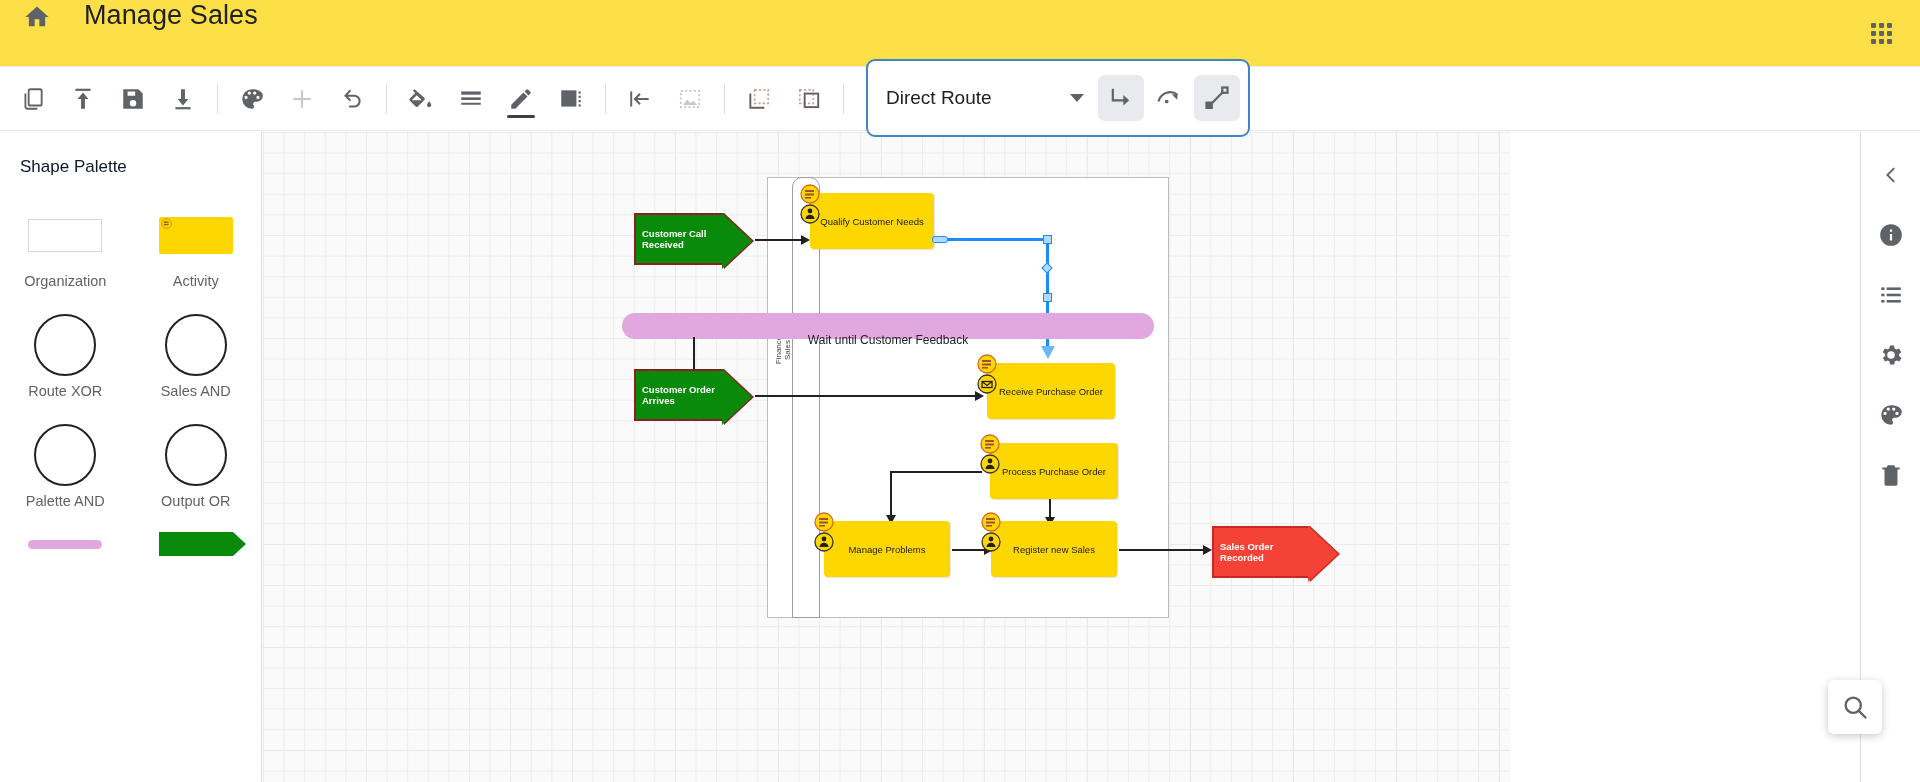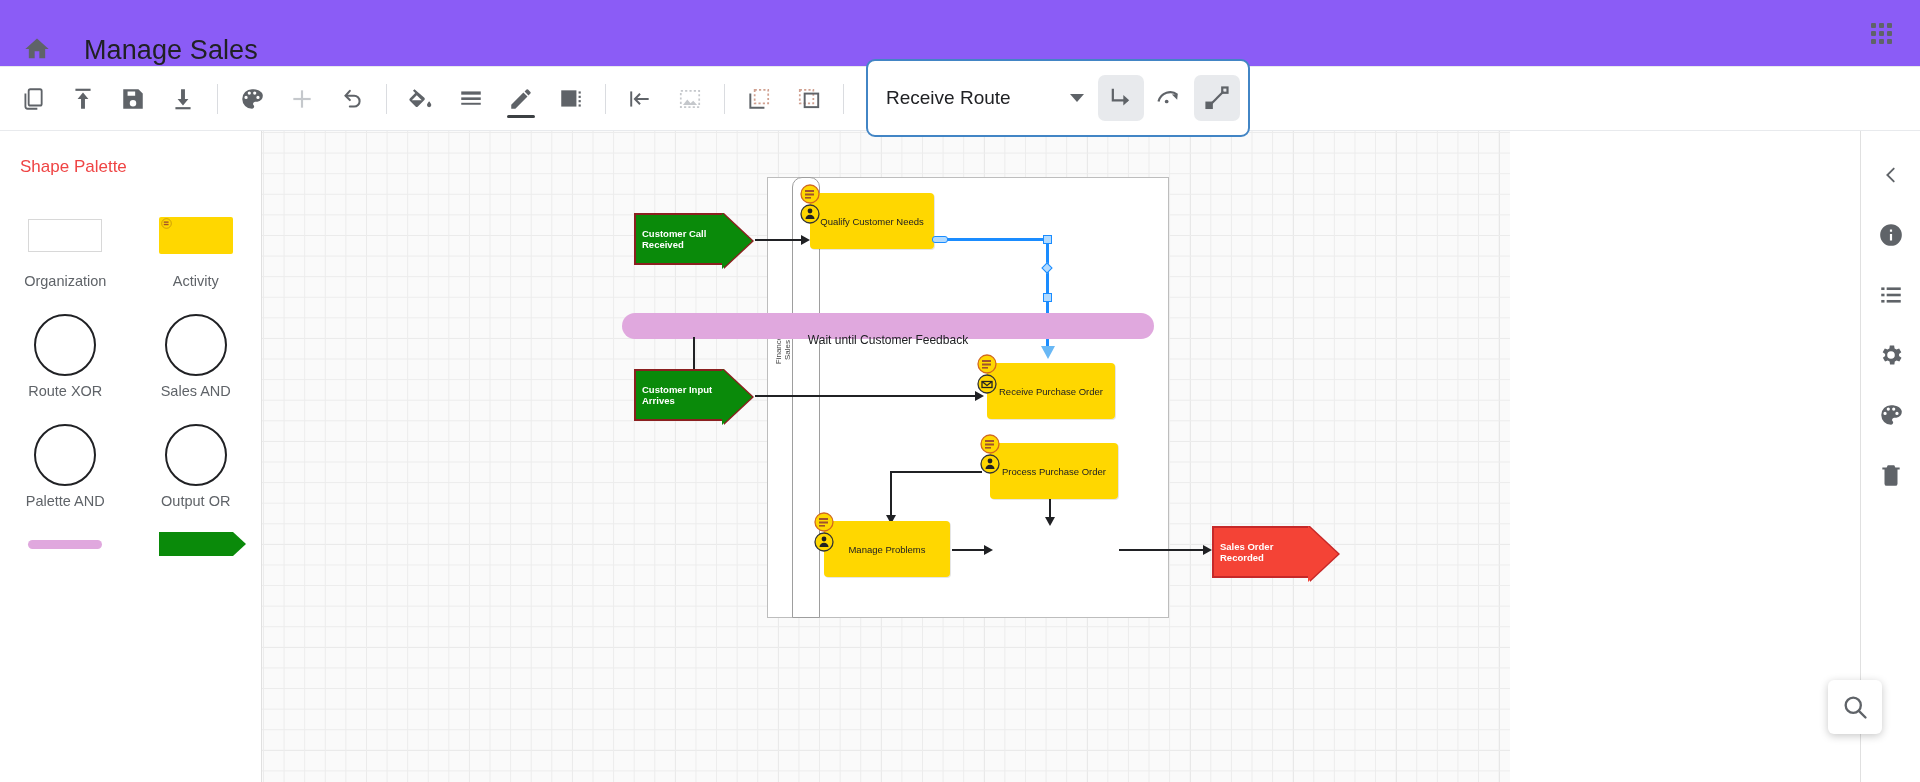--- a/index.html
+++ b/index.html
@@ -1,21 +1,21 @@
 <!DOCTYPE html>
 <html><head>
 <meta charset="utf-8">
 <style>
   * { box-sizing: border-box; margin:0; padding:0; }
   html,body { width:1920px; height:782px; overflow:hidden;
     font-family:"Liberation Sans", sans-serif; background:#fff; color:#3c4043; }
 
   
   .header { position:absolute; left:0; top:0; width:1920px; height:66px;
-    background:#8b5cf6; display:flex; align-items:flex-end; }
+    background:#fde047; display:flex; align-items:flex-start; }
   .home-btn { width:34px; height:34px; margin-left:20px; display:flex;
     align-items:center; justify-content:center; cursor:pointer; }
   .page-title { margin-left:30px; font-size:27px; font-weight:400; color:#202124;
     letter-spacing:.1px; }
   .apps-btn { position:absolute; right:22px; top:16px; width:34px; height:34px;
     display:flex; align-items:center; justify-content:center; cursor:pointer; }
   .apps-grid { display:grid; grid-template-columns:repeat(3,5px);
     grid-template-rows:repeat(3,5px); gap:3px; }
   .apps-grid i { width:5px; height:5px; background:#5f6368; border-radius:1px; display:block;}
 
@@ -38,21 +38,21 @@
   .route-select-label { font-size:19px; color:#202124; }
   .caret { width:0;height:0;border-left:7px solid transparent;border-right:7px solid transparent;
     border-top:8px solid #5f6368; margin-left:auto; margin-right:14px; }
   .route-btn { width:46px; height:46px; border-radius:7px; display:flex;
     align-items:center; justify-content:center; cursor:pointer; margin-right:2px; }
   .route-btn.sel { background:#e8eaed; }
 
   
   .palette { position:absolute; left:0; top:131px; width:262px; height:651px;
     background:#fff; border-right:1px solid #e0e0e0; }
-  .palette-title { margin:26px 0 0 20px; font-size:17px; color:#ef4444; }
+  .palette-title { margin:26px 0 0 20px; font-size:17px; color:#0f172a; }
   .pal-grid { margin-top:22px; display:grid; grid-template-columns:1fr 1fr;
     row-gap:20px; }
   .pal-cell { display:flex; flex-direction:column; align-items:center; cursor:pointer; }
   .pal-art { height:72px; display:flex; align-items:center; justify-content:center; }
   .pal-label { font-size:14.5px; color:#5f6368; margin-top:2px; }
   .sh-org { width:74px; height:33px; border:1px solid #d8d8d8; background:#fff; }
   .sh-act { width:74px; height:37px; background:#ffd700; border-radius:2px; position:relative; }
   .sh-act .fico { position:absolute; left:2px; top:1px; }
   .sh-circle { width:62px; height:62px; border:2px solid #202124; border-radius:50%; }
   .sh-bar { width:74px; height:9px; background:#e0a8de; border-radius:5px; }
@@ -261,21 +261,21 @@
       <rect x="3.5" y="3.5" width="12.5" height="12.5" fill="none" stroke="#d0a090" stroke-width="1.6" stroke-dasharray="2 2"></rect>
       <rect x="8" y="7" width="12.5" height="12.5" fill="none" stroke="#5f6368" stroke-width="1.8"></rect>
     </svg>
   </div>
 
   <div class="tb-sep"></div>
 </div>
 
 <div class="route-panel">
   <div class="route-select">
-    <span class="route-select-label">Receive Route</span>
+    <span class="route-select-label">Direct Route</span>
     <span class="caret"></span>
   </div>
   <div class="route-btn sel">
     <svg width="28" height="28" viewBox="0 0 24 24" fill="none" stroke="#5f6368" stroke-width="1.9">
       <path d="M5 4v10h13"></path>
         <polyline points="14,9.5 19,14 14,18.5" fill="#5f6368" stroke="none"></polyline>
     </svg>
   </div>
   <div class="route-btn">
     <svg width="28" height="28" viewBox="0 0 24 24" fill="none" stroke="#5f6368" stroke-width="1.9">
@@ -399,21 +399,21 @@
   <div class="cv sel-arrow-d" style="left:779px;top:215px;"></div>
 
   <div class="cv wait" style="left:360px;top:182px;width:532px;">
     <span>Wait until Customer Feedback</span>
   </div>
 
   <div class="cv conn" style="left:431px;top:206px;width:1.5px;height:46px;"></div>
   <div class="cv arrow-d" style="left:427px;top:250px;"></div>
 
   <div class="evt" style="left:372px;top:238px;width:90px;">
-    <span>Customer Input Arrives</span>
+    <span>Customer Order Arrives</span>
   </div>
 
   <div class="cv conn" style="left:493px;top:264px;width:222px;height:1.5px;"></div>
   <div class="cv arrow-r" style="left:713px;top:260px;"></div>
 
   <div class="cv act" style="left:725px;top:232px;width:128px;">
     <svg class="ic1" width="20" height="20" viewBox="0 0 20 20">
       <circle cx="10" cy="10" r="9" fill="#ffd700" stroke="#d2691e" stroke-width="1.3"></circle>
       <rect x="5" y="6" width="9" height="2" fill="#a0522d"></rect>
         <rect x="5" y="9.5" width="9" height="2" fill="#a0522d"></rect>
@@ -460,20 +460,34 @@
       <circle cx="10" cy="10" r="9" fill="#ffd700" stroke="#333" stroke-width="1.3"></circle>
       <circle cx="10" cy="7" r="2.4" fill="#222"></circle>
         <path d="M5.5 15c0-2.6 2-4.2 4.5-4.2s4.5 1.6 4.5 4.2z" fill="#222"></path>
     </svg>
     <span>Manage Problems</span>
   </div>
 
   <div class="cv conn" style="left:690px;top:418px;width:36px;height:1.5px;"></div>
   <div class="cv arrow-r" style="left:722px;top:414px;"></div>
 
+  <div class="cv act" style="left:729px;top:390px;width:126px;">
+    <svg class="ic1" width="20" height="20" viewBox="0 0 20 20">
+      <circle cx="10" cy="10" r="9" fill="#ffd700" stroke="#d2691e" stroke-width="1.3"></circle>
+      <rect x="5" y="6" width="9" height="2" fill="#a0522d"></rect>
+        <rect x="5" y="9.5" width="9" height="2" fill="#a0522d"></rect>
+      <rect x="5" y="13" width="6" height="1.6" fill="#a0522d"></rect>
+    </svg>
+    <svg class="ic2" width="20" height="20" viewBox="0 0 20 20">
+      <circle cx="10" cy="10" r="9" fill="#ffd700" stroke="#333" stroke-width="1.3"></circle>
+      <circle cx="10" cy="7" r="2.4" fill="#222"></circle>
+        <path d="M5.5 15c0-2.6 2-4.2 4.5-4.2s4.5 1.6 4.5 4.2z" fill="#222"></path>
+    </svg>
+    <span>Register new Sales</span>
+  </div>
 
   <div class="cv conn" style="left:857px;top:418px;width:87px;height:1.5px;"></div>
   <div class="cv arrow-r" style="left:941px;top:414px;"></div>
 
   <div class="evt red" style="left:950px;top:395px;width:98px;">
     <span>Sales Order Recorded</span>
   </div>
 
 </div>
 

